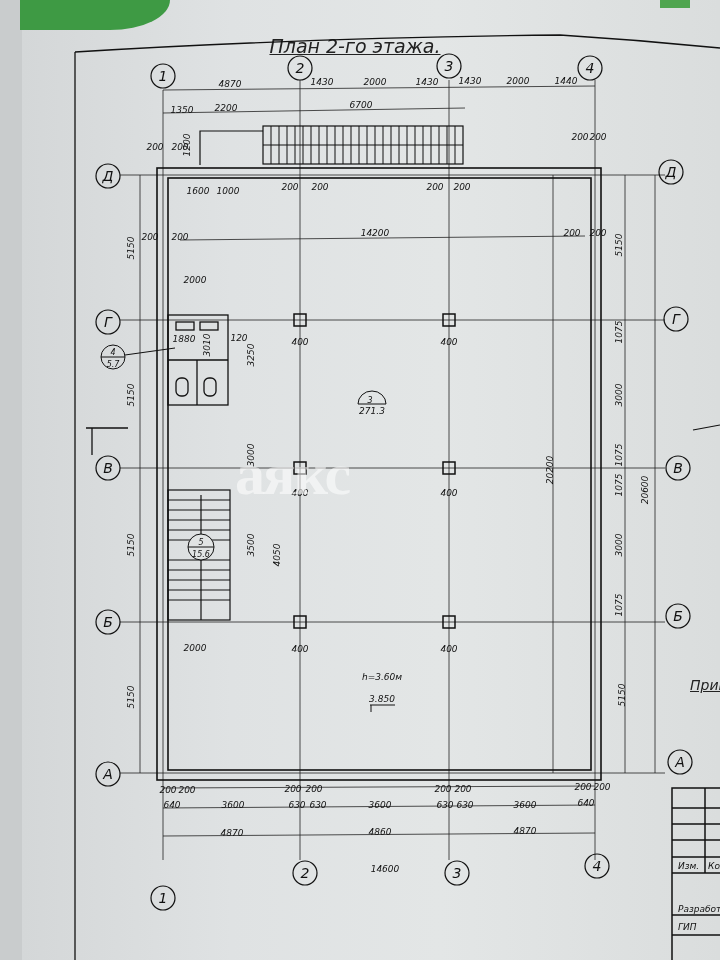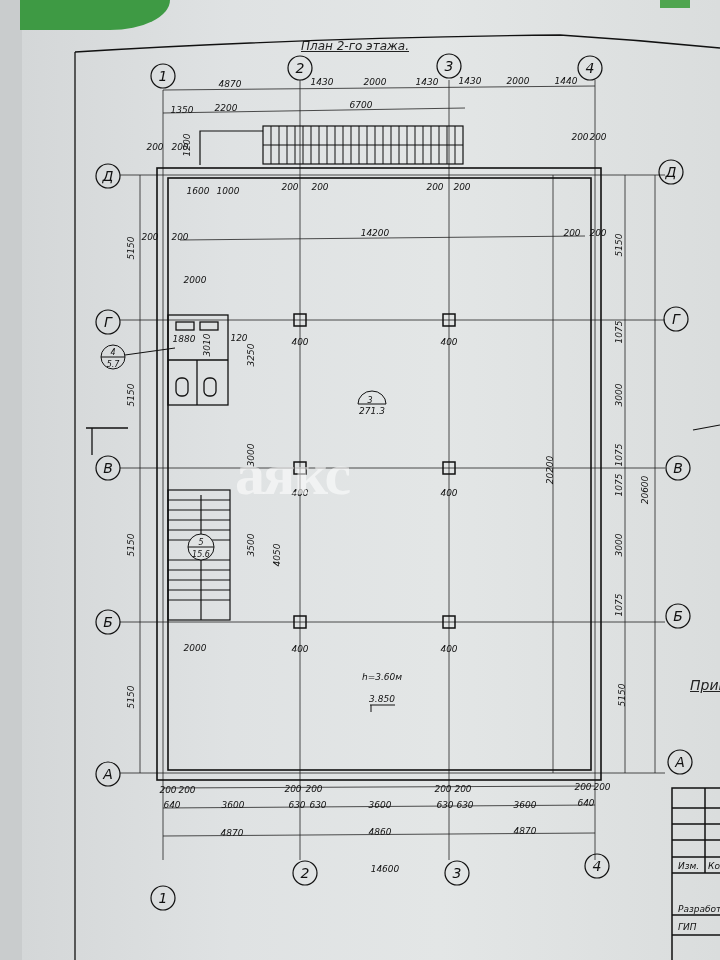--- a/index.html
+++ b/index.html
@@ -17,21 +17,21 @@
     background:#3e9a44; border-bottom-right-radius:60px 30px;
   }
   .green-corner {
     position:absolute; right:30px; top:0; width:30px; height:8px; background:#4fa54f;
   }
   .title {
     position:absolute; left:0; top:35px; width:100%; text-align:center;
     pointer-events:none;
   }
   .title span {
-    font-family:"DejaVu Sans", sans-serif; font-style:italic; font-size:12px;
+    font-family:"DejaVu Sans", sans-serif; font-style:italic; font-size:19px;
     color:#222; text-decoration:underline; margin-left:-10px;
   }
   svg text { font-family:"DejaVu Sans", sans-serif; font-style:italic; fill:#111; }
   .dim { font-size:9px; }
   .axis-label { font-size:14px; font-style:italic; }
   .watermark {
     position:absolute; left:235px; top:440px; font-size:60px; font-weight:bold;
     color:rgba(255,255,255,0.55); letter-spacing:-2px; font-family:Liberation Serif, serif;
     pointer-events:none;
   }

